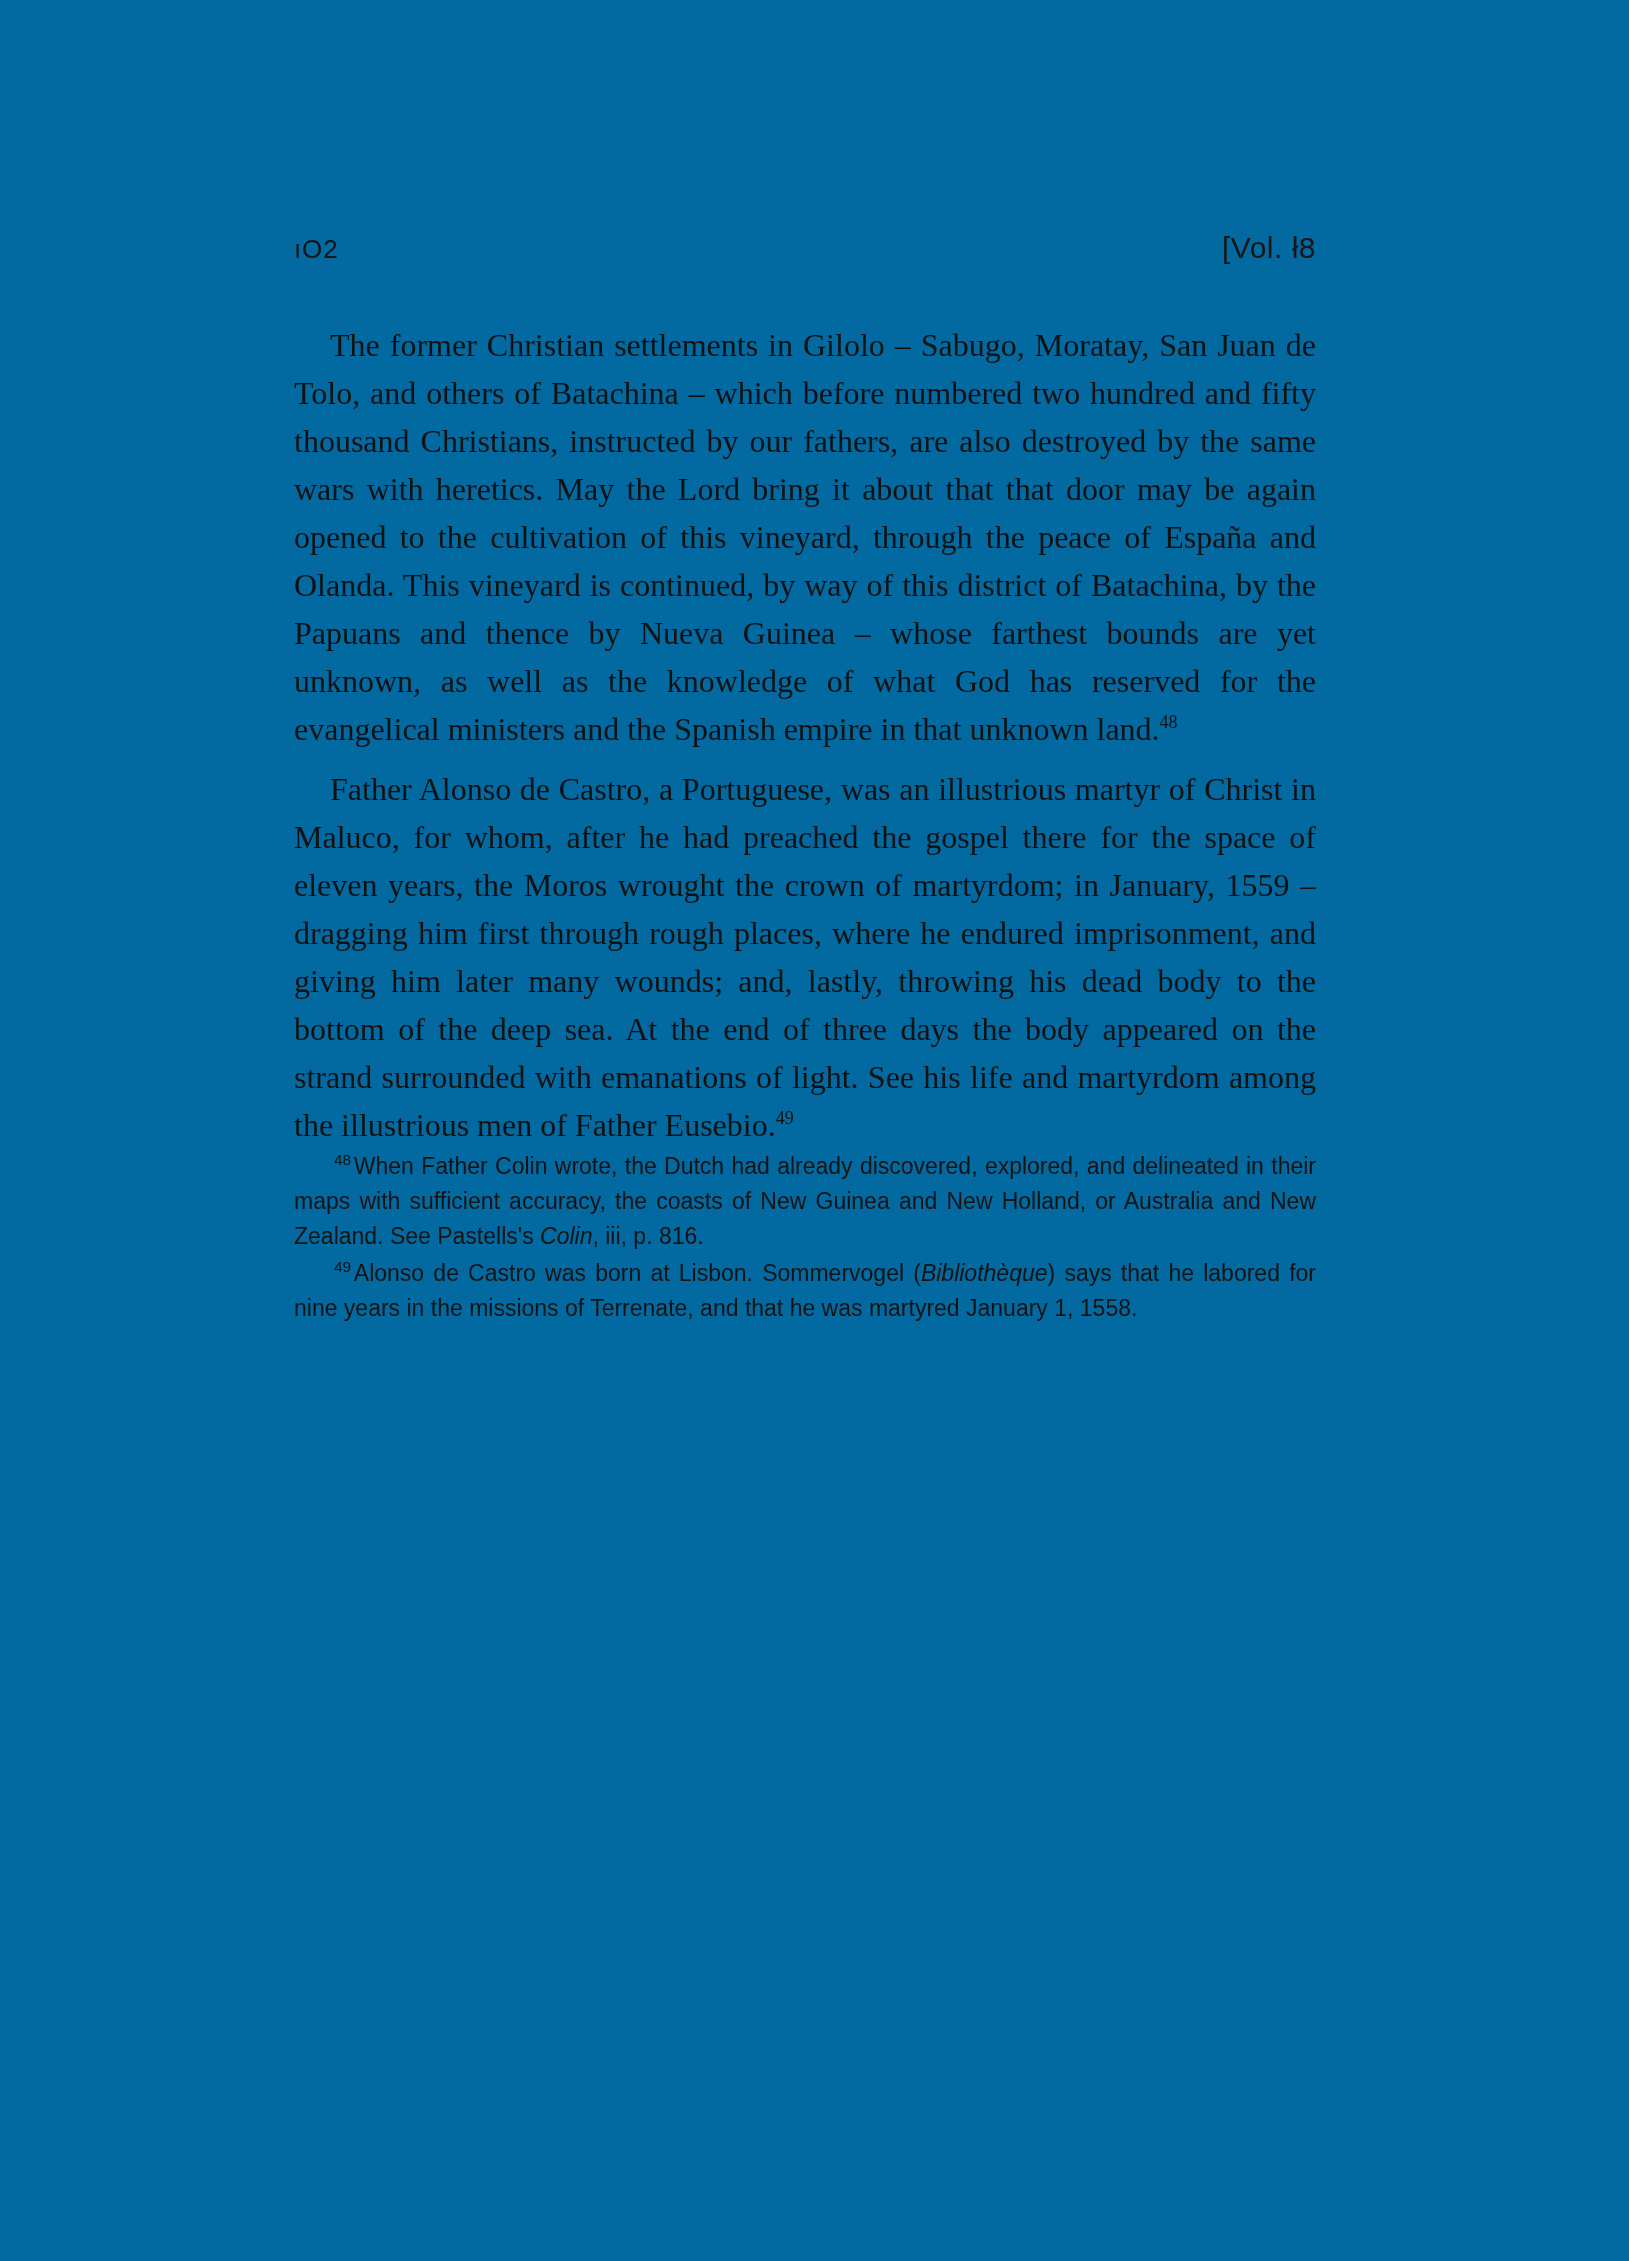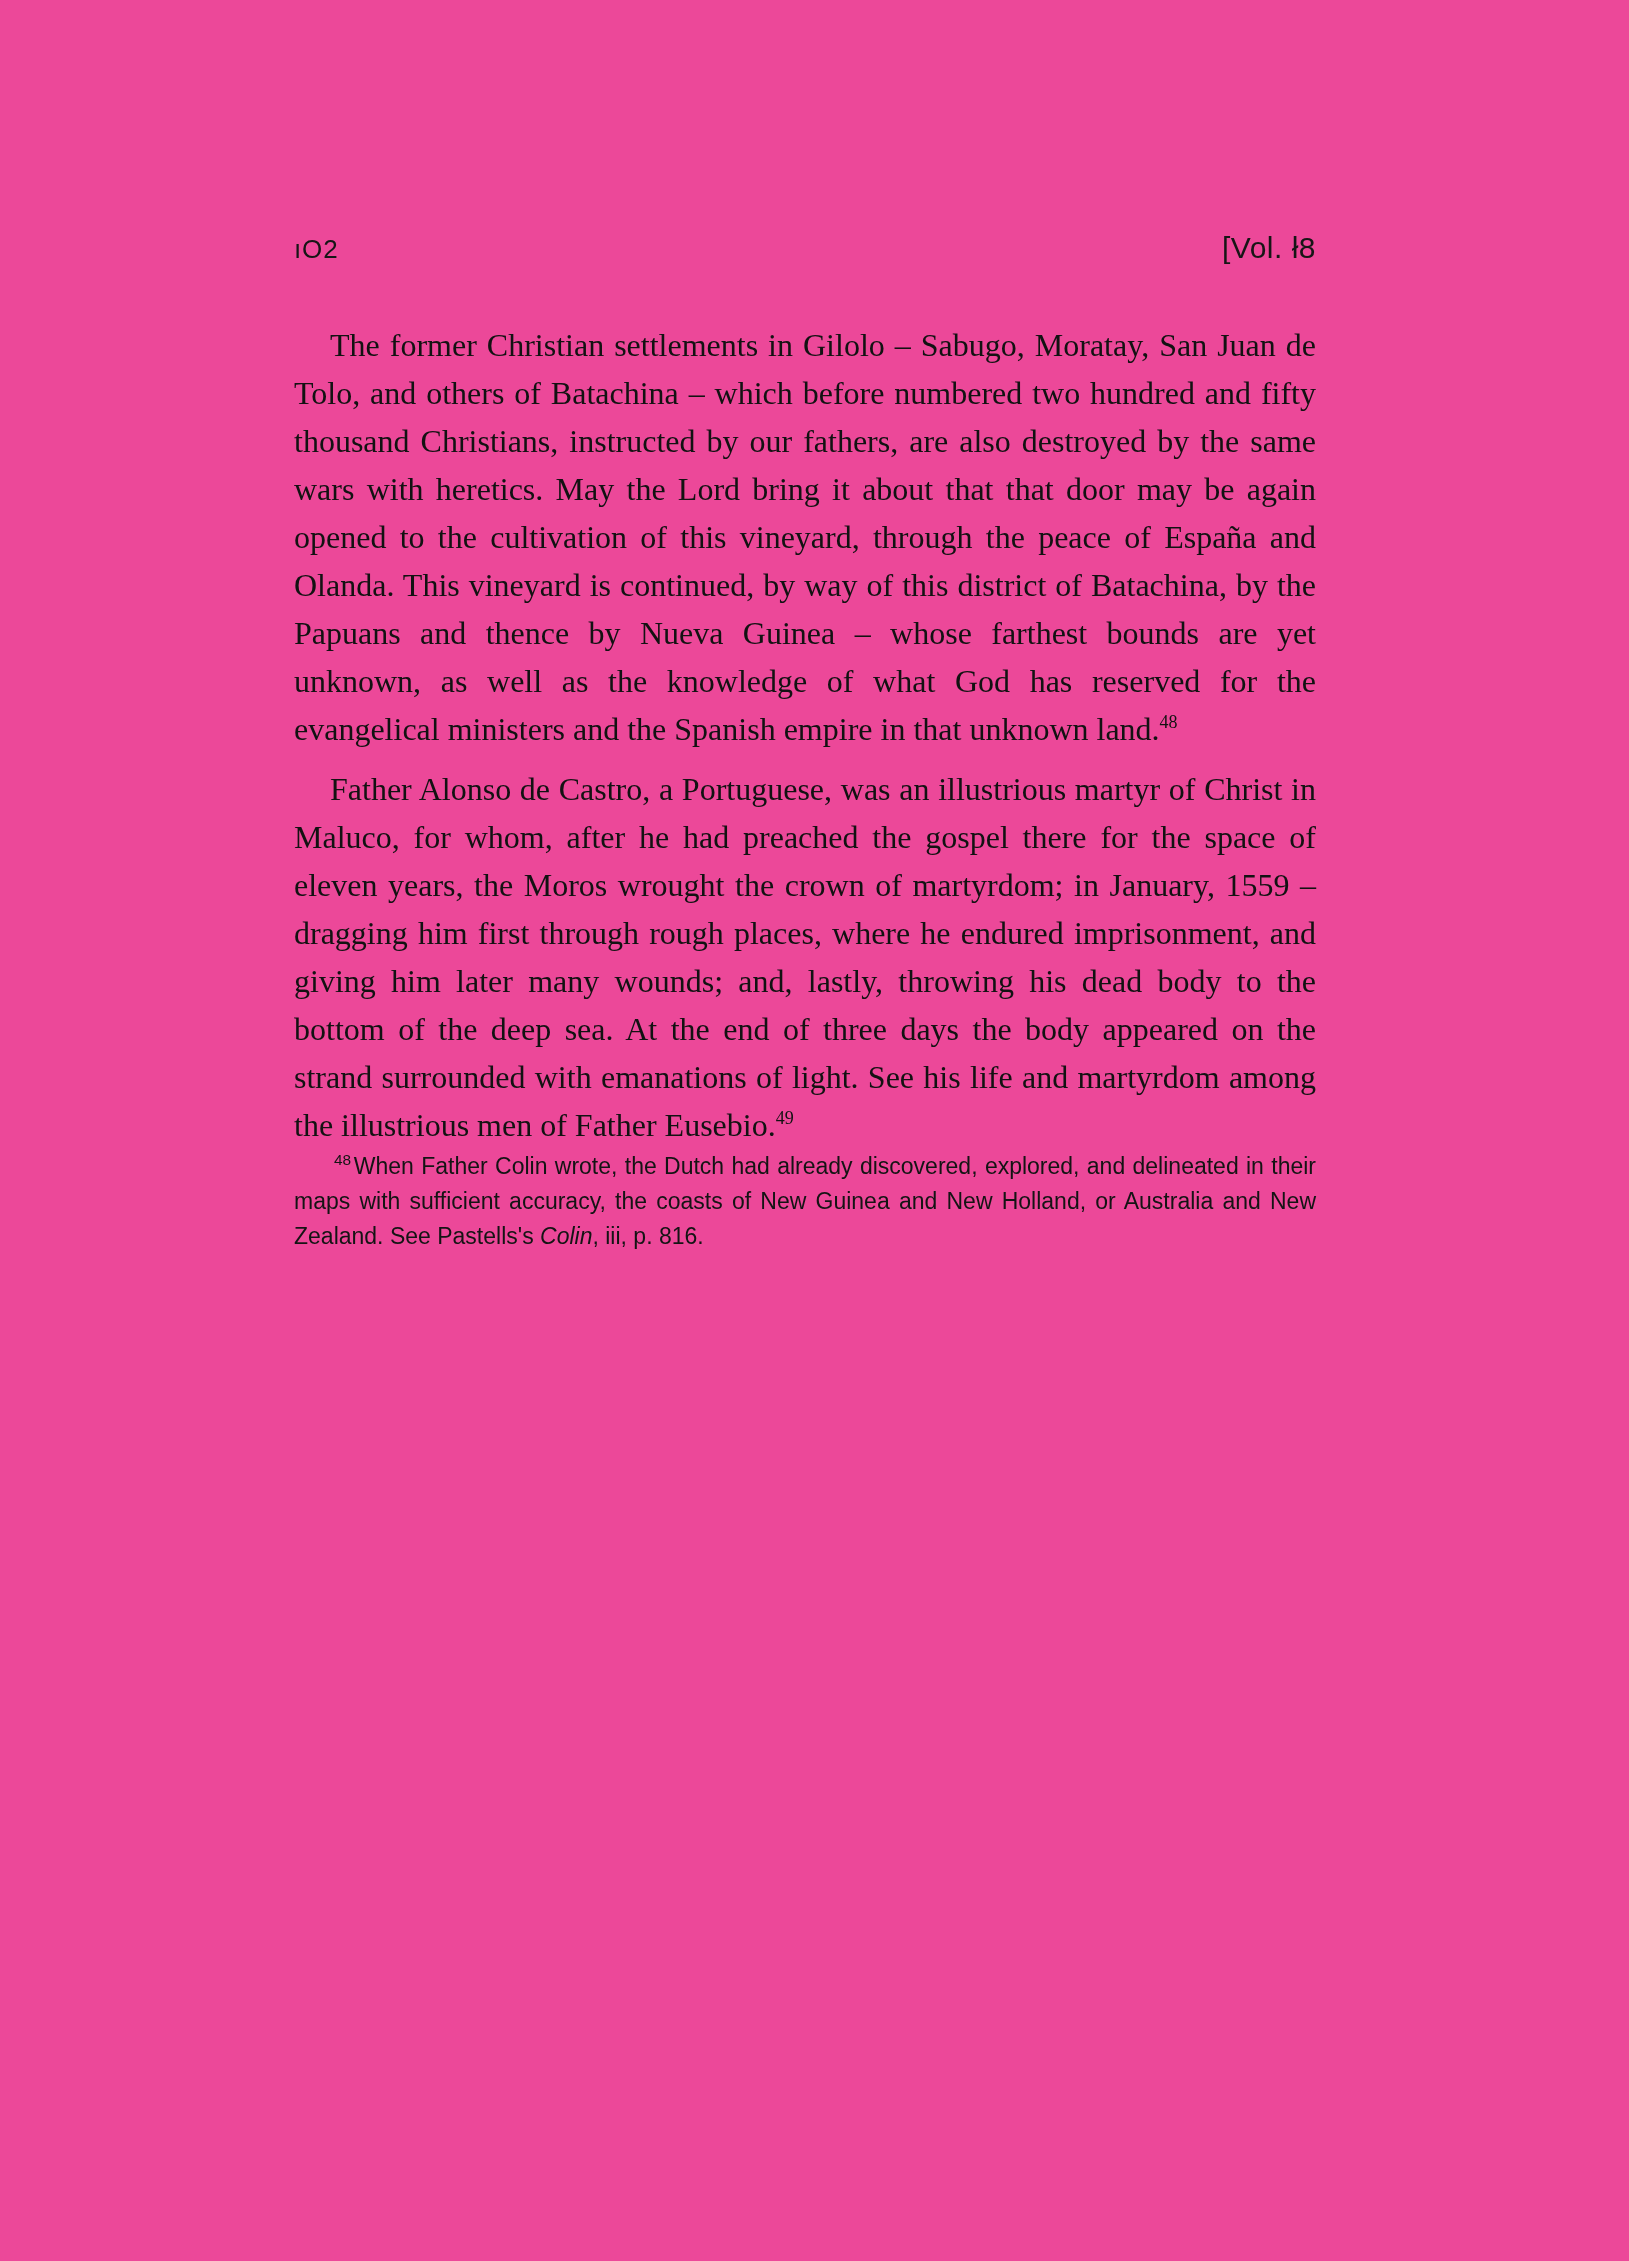--- a/index.html
+++ b/index.html
@@ -13,21 +13,21 @@
     font-family: "Liberation Serif", serif;
     color: #1a1a1a;
     position: relative;
     overflow: hidden;
   }
   .page {
     position: absolute;
     left: 0; top: 0;
     width: 1629px;
     height: 2262px;
-    background: #ec4899;
+    background: #0369a1;
   }
   .content {
     position: absolute;
     left: 294px;
     top: 231px;
     width: 1022px;
   }
 
   
   .running-head {
@@ -113,17 +113,18 @@
       <span class="vol">[Vol. ł8</span>
     </div>
 
     <div class="body-text">
       <p class="indent"><span>The former Christian settlements in Gilolo – Sabugo, Moratay, San Juan de Tolo, and others of Batachina – which before numbered two hundred and fifty thousand Christians, instructed by our fathers, are also destroyed by the same wars with heretics.  May the Lord bring it about that that door may be again opened to the cultivation of this vineyard, through the peace of España and Olanda.  This vineyard is continued, by way of this district of Batachina, by the Papuans and thence by Nueva Guinea – whose farthest bounds are yet unknown, as well as the knowledge of what God has reserved for the evangelical ministers and the Spanish empire in that unknown land.</span><sup class="fn">48</sup></p>
       <p class="indent"><span>Father Alonso de Castro, a Portuguese, was an illustrious martyr of Christ in Maluco, for whom, after he had preached the gospel there for the space of eleven years, the Moros wrought the crown of martyrdom; in January, 1559 – dragging him first through rough places, where he endured imprisonment, and giving him later many wounds; and, lastly, throwing his dead body to the bottom of the deep sea.  At the end of three days the body appeared on the strand surrounded with emanations of light.  See his life and martyrdom among the illustrious men of Father Eusebio.</span><sup class="fn">49</sup></p>
     </div>
 
     <div class="footnotes">
       <p><sup>48</sup><span>When Father Colin wrote, the Dutch had already discovered, explored, and delineated in their maps with sufficient accuracy, the coasts of New Guinea and New Holland, or Australia and New Zealand.  See Pastells's </span><span class="it">Colin</span><span>, iii, p. 816.</span></p>
+      <p><sup>49</sup><span>Alonso de Castro was born at Lisbon.  Sommervogel (</span><span class="it">Bibliothèque</span><span>) says that he labored for nine years in the missions of Terrenate, and that he was martyred January 1, 1558.</span></p>
     </div>
 
   </div>
 </div>
 
 
 </body></html>

